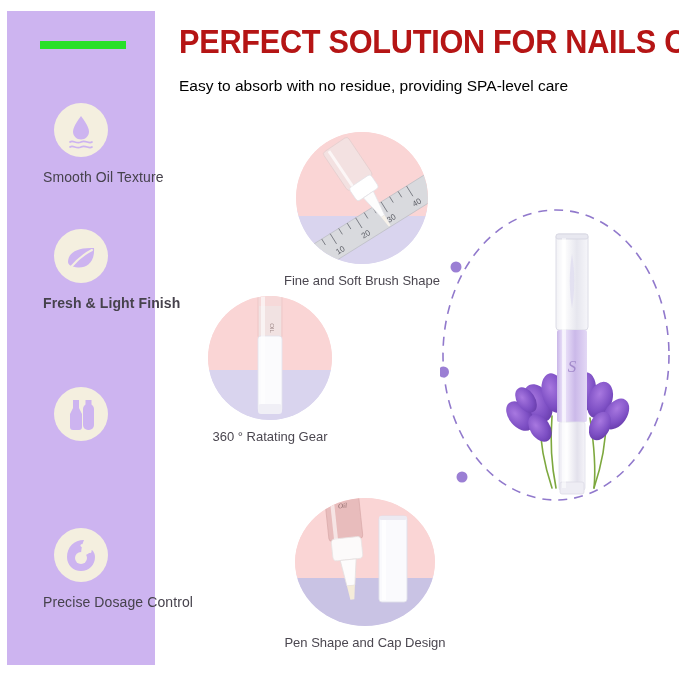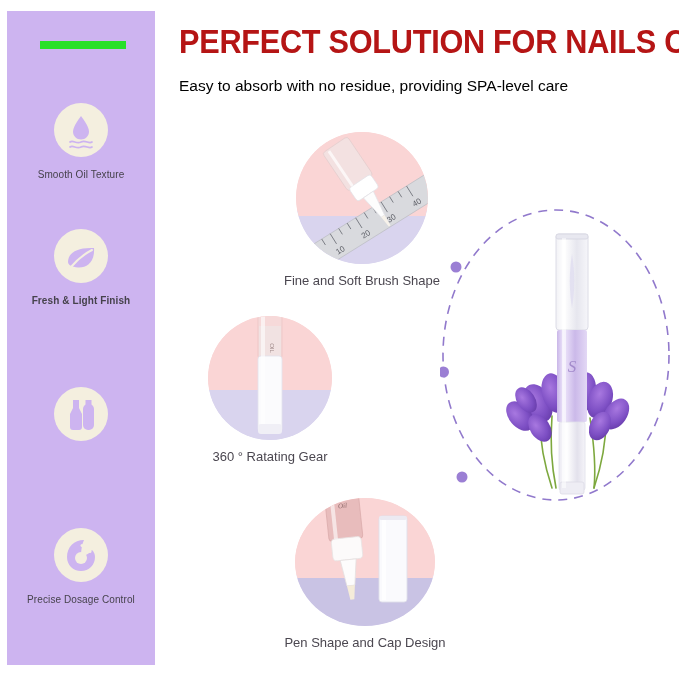--- a/index.html
+++ b/index.html
@@ -50,24 +50,25 @@
     display: block;
   }
   .feature-icon svg {
     position: absolute;
     left: 0;
     top: 0;
   }
   .feature-label {
     display: block;
     margin-top: 12px;
-    font-size: 10px;
+    font-size: 14px;
     color: #46424c;
     letter-spacing: 0.1px;
     white-space: nowrap;
+    padding-left: 36px;
   }
 
   
   .header {
     position: absolute;
     left: 179px;
     top: 24px;
     width: 480px;
   }
   .headline {
@@ -297,21 +298,21 @@
           <rect x="58" y="50" width="26" height="16" rx="3" fill="#ffffff" stroke="#e2e2e8" stroke-width="0.7"></rect>
           <path d="M65 66 L77 66 L73 92 L69 92 Z" fill="#fdfdfd" stroke="#e2e2e8" stroke-width="0.7"></path>
           <path d="M69 92 L73 92 L72 104 L70 104 Z" fill="#f7f2ea"></path>
           <rect x="61" y="8" width="3" height="42" fill="#ffffff" opacity="0.7"></rect>
         </g>
       </g>
     </svg>
     <span class="photo-caption">Fine and Soft Brush Shape</span>
   </div>
 
-  <div class="photo-card" style="left:199px; top:316px; width:142px;">
+  <div class="photo-card" style="left:199px; top:296px; width:142px;">
     <svg class="photo-circle" width="124" height="124" viewBox="0 0 124 124" style="margin:0 auto; display:block;">
       <defs>
         <clipPath id="clip2">
             <circle cx="62" cy="62" r="62"></circle>
           </clipPath>
       </defs>
       <g clip-path="url(#clip2)">
         <rect x="0" y="0" width="124" height="74" fill="#fad5d5"></rect>
         <rect x="0" y="74" width="124" height="50" fill="#d9d4ee"></rect>
 

